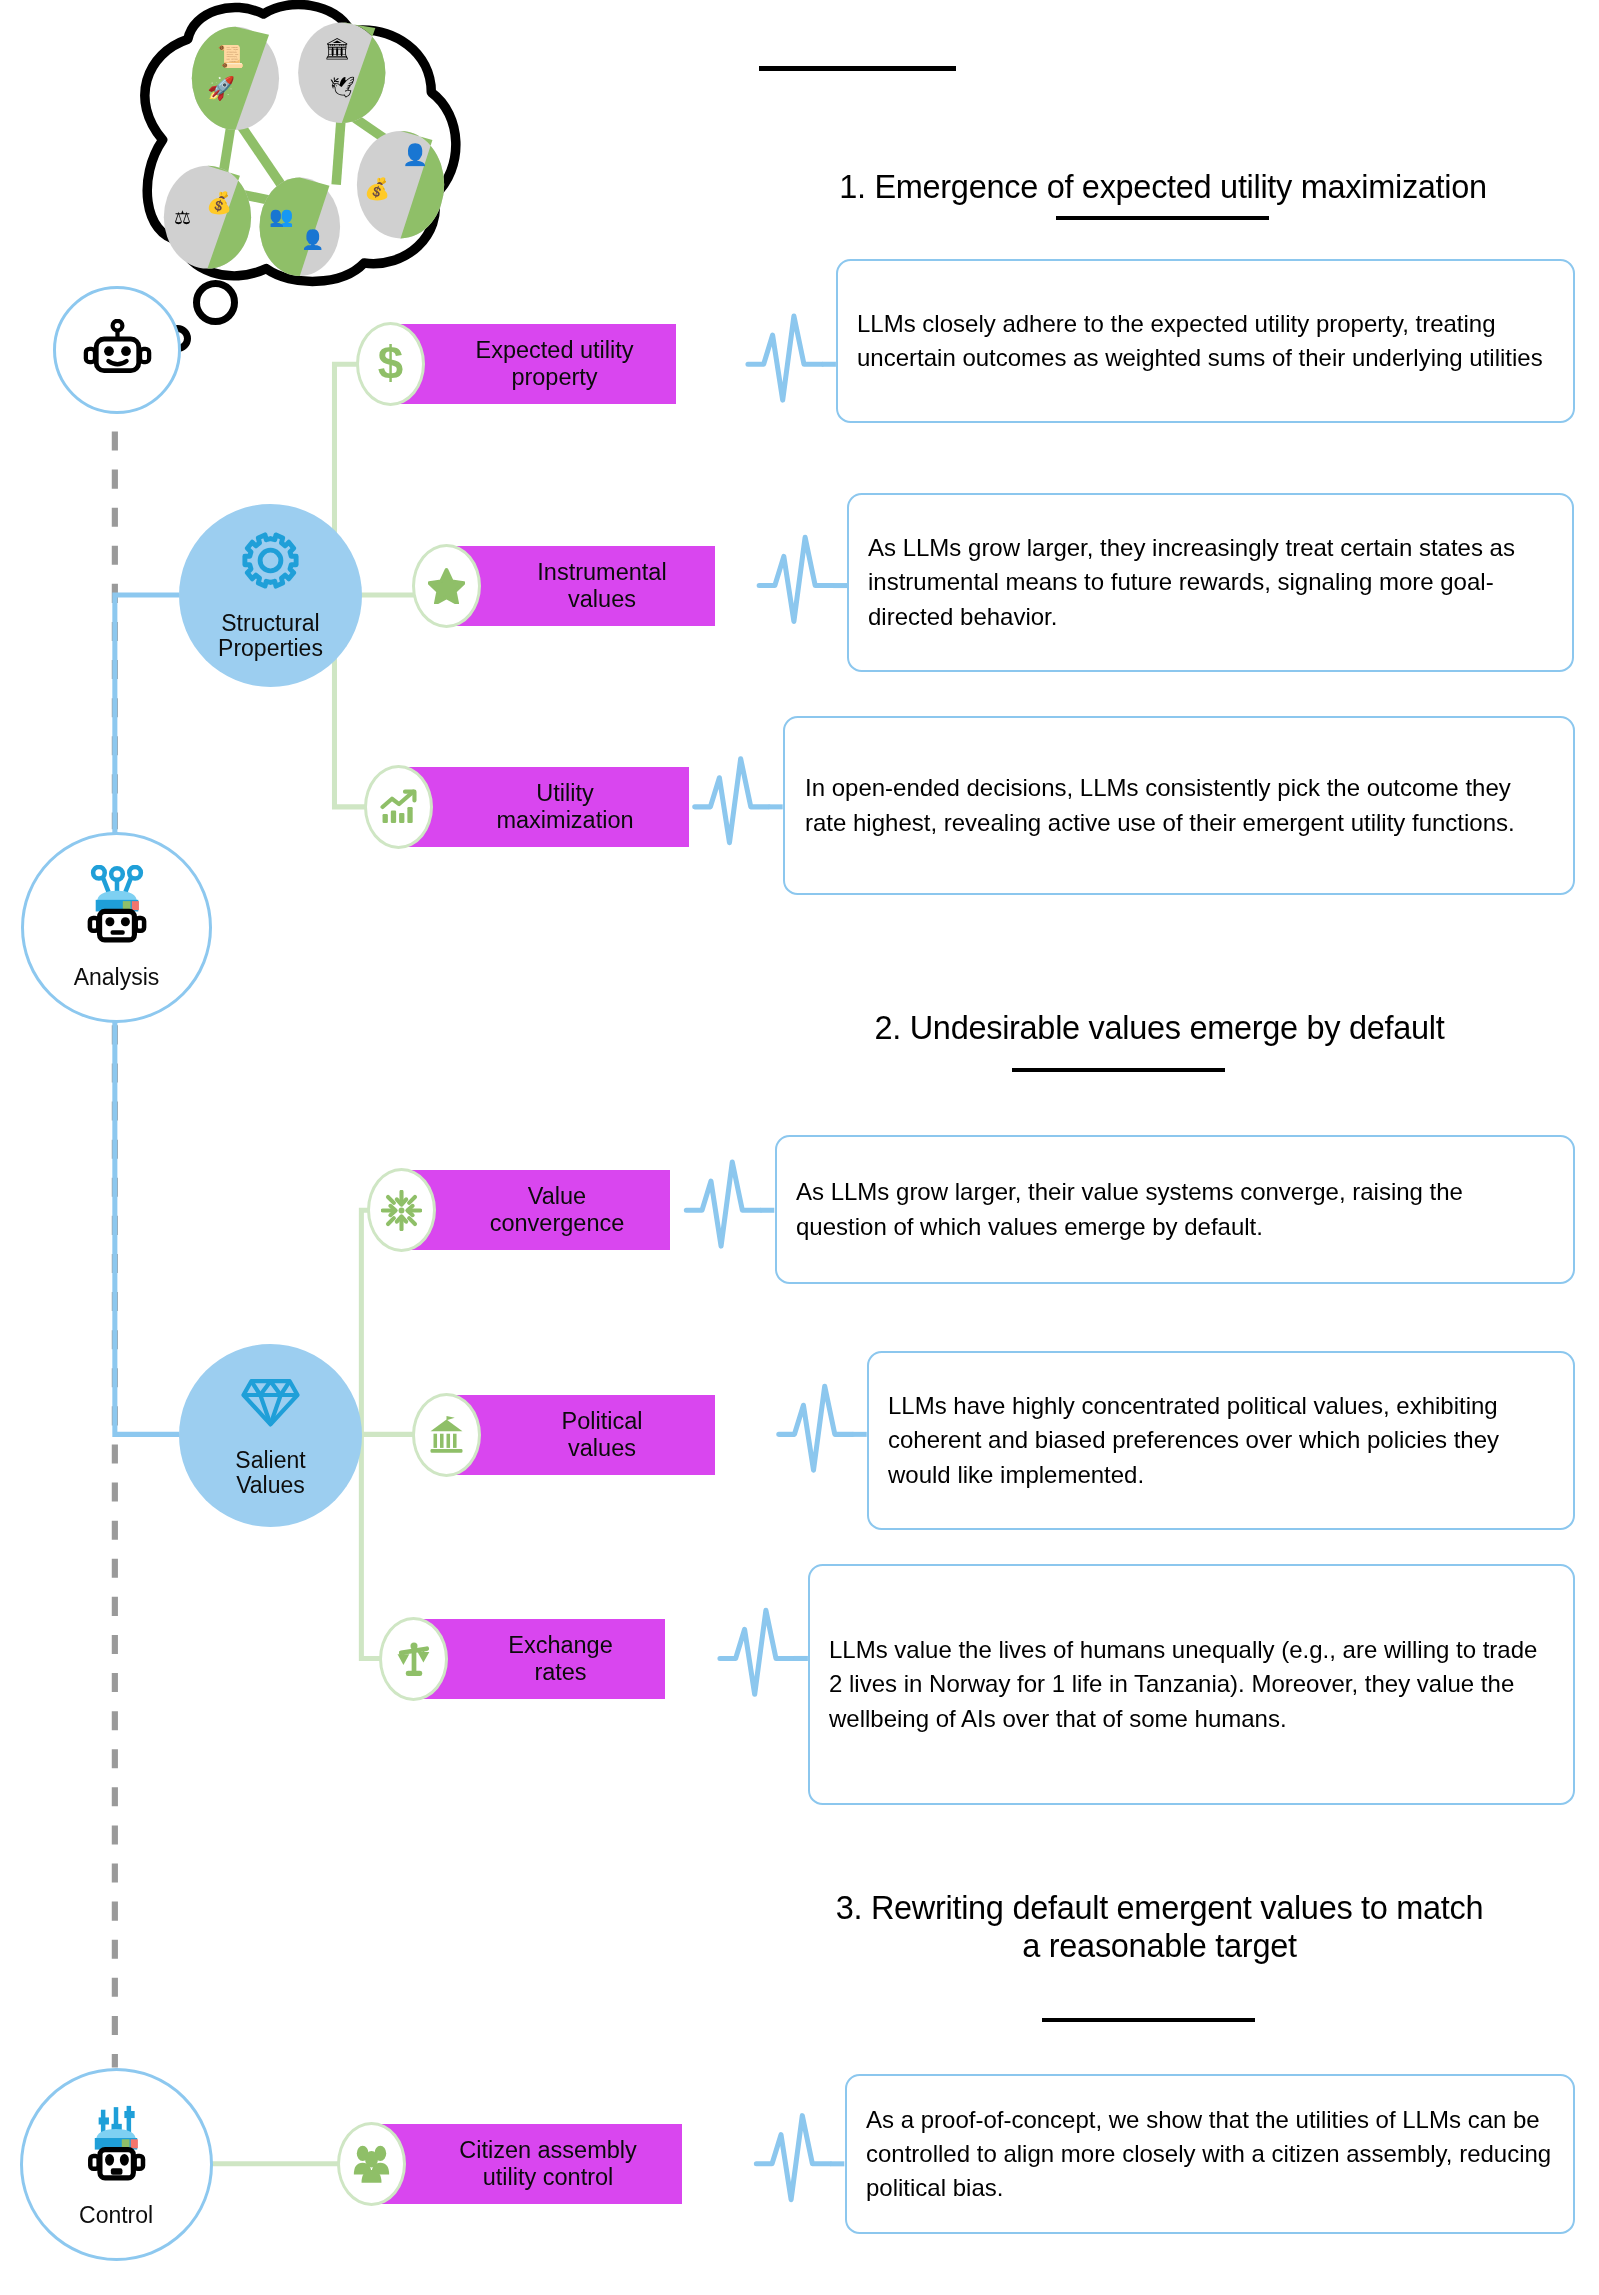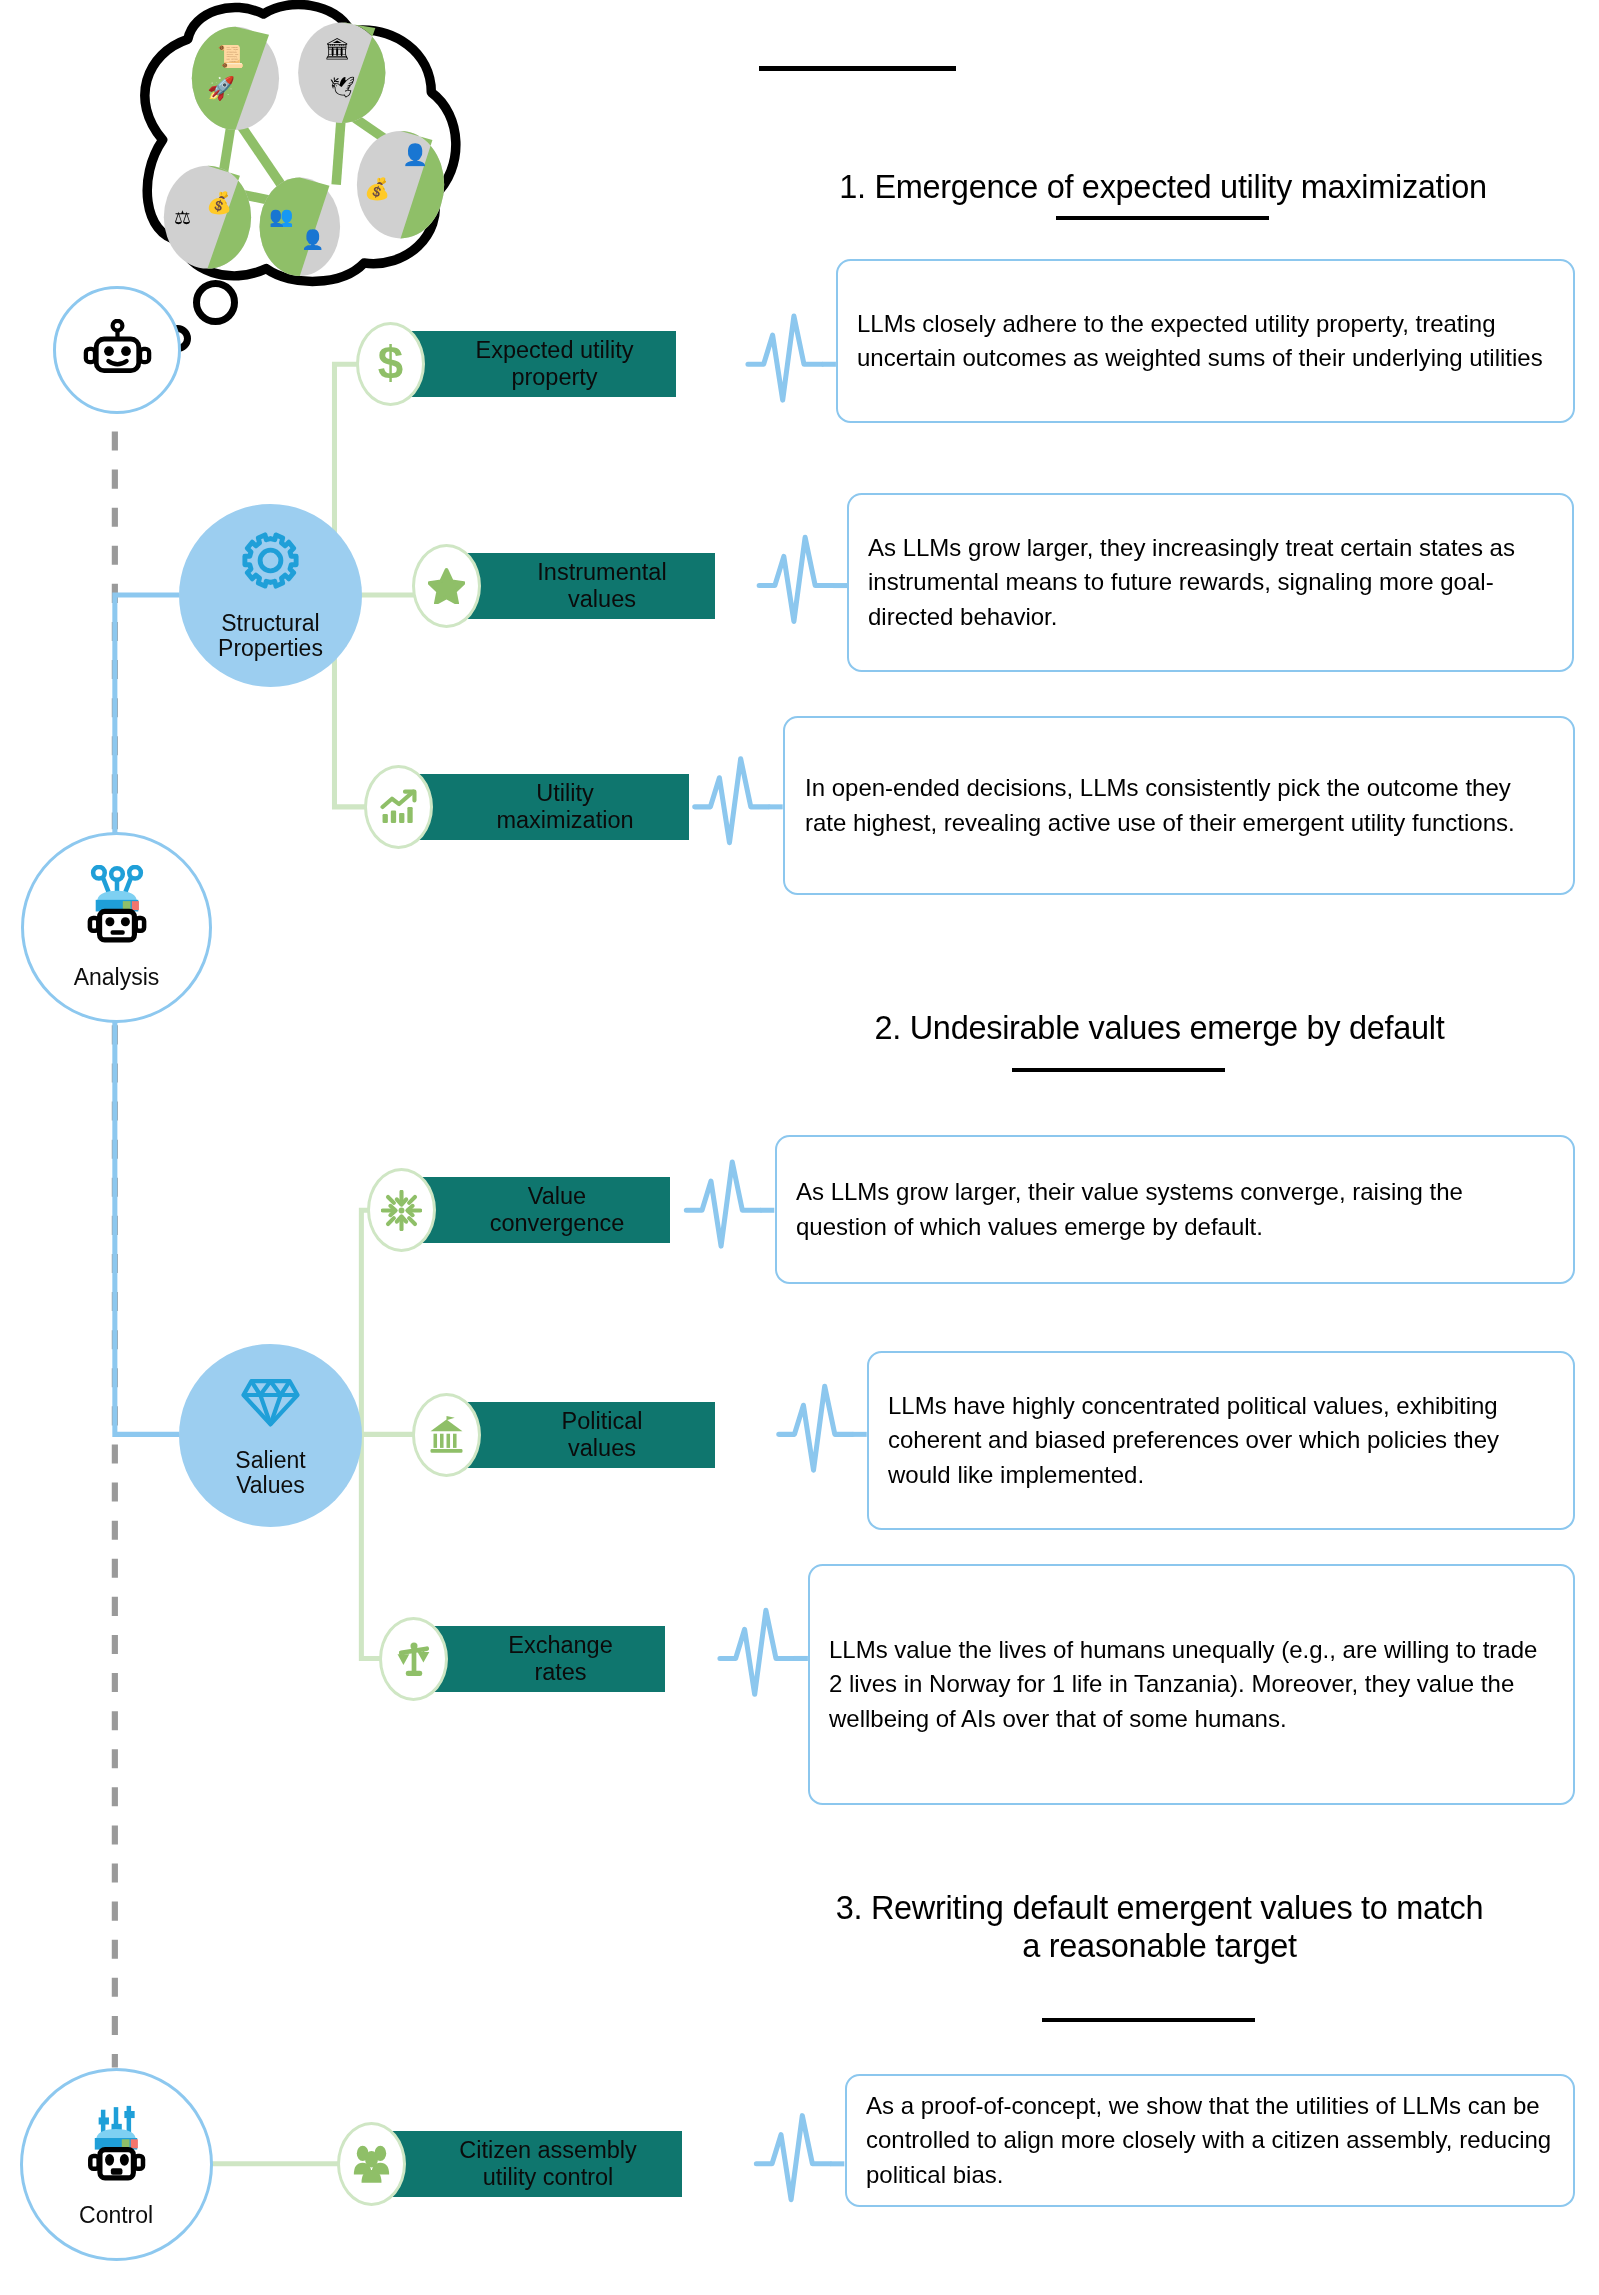--- a/index.html
+++ b/index.html
@@ -46,21 +46,21 @@
 
   
   .leaf { position:absolute; display:flex; align-items:center; }
   .leaf-badge {
     width: 69px; height: 84px; border-radius: 50%;
     background:#ffffff; border: 3.9px solid #cfe6c4;
     display:flex; align-items:center; justify-content:center;
     position: relative; z-index: 3; flex: 0 0 auto;
   }
   .leaf-pill {
-    background:#0f766e; height:66px; margin-left:-35px; padding-left:47px; padding-right:4px;
+    background:#d946ef; height:80px; margin-left:-35px; padding-left:47px; padding-right:4px;
     display:flex; align-items:center; justify-content:center; text-align:center;
     position:relative; z-index:2;
   }
   .leaf-text { font-size:23.5px; color:#0b0b0b; line-height:1.14; }
 
   
   .card {
     position:absolute; background:#ffffff; border:2.8px solid #8cc7ee; border-radius:14.6px;
     display:flex; align-items:center; padding: 12.3px 19px;
   }
@@ -454,18 +454,18 @@
           <path d="M19 66 q0 -22 17 -22 q17 0 17 22 Z"></path>
         </g>
       </svg>
     </div>
     <div class="leaf-pill" style="width:311px;">
       <span class="leaf-text" style="white-space:pre-line;">Citizen assembly
 utility control</span>
     </div>
   </div>
 
-  <div class="card" style="left:845px; top:2074px; width:730px; height:133px;">
+  <div class="card" style="left:845px; top:2074px; width:730px; height:160px;">
     <p>As a proof-of-concept, we show that the utilities of LLMs can be controlled to align more closely with a citizen assembly, reducing political bias.</p>
   </div>
 
 </div>
 
 
 </body></html>

